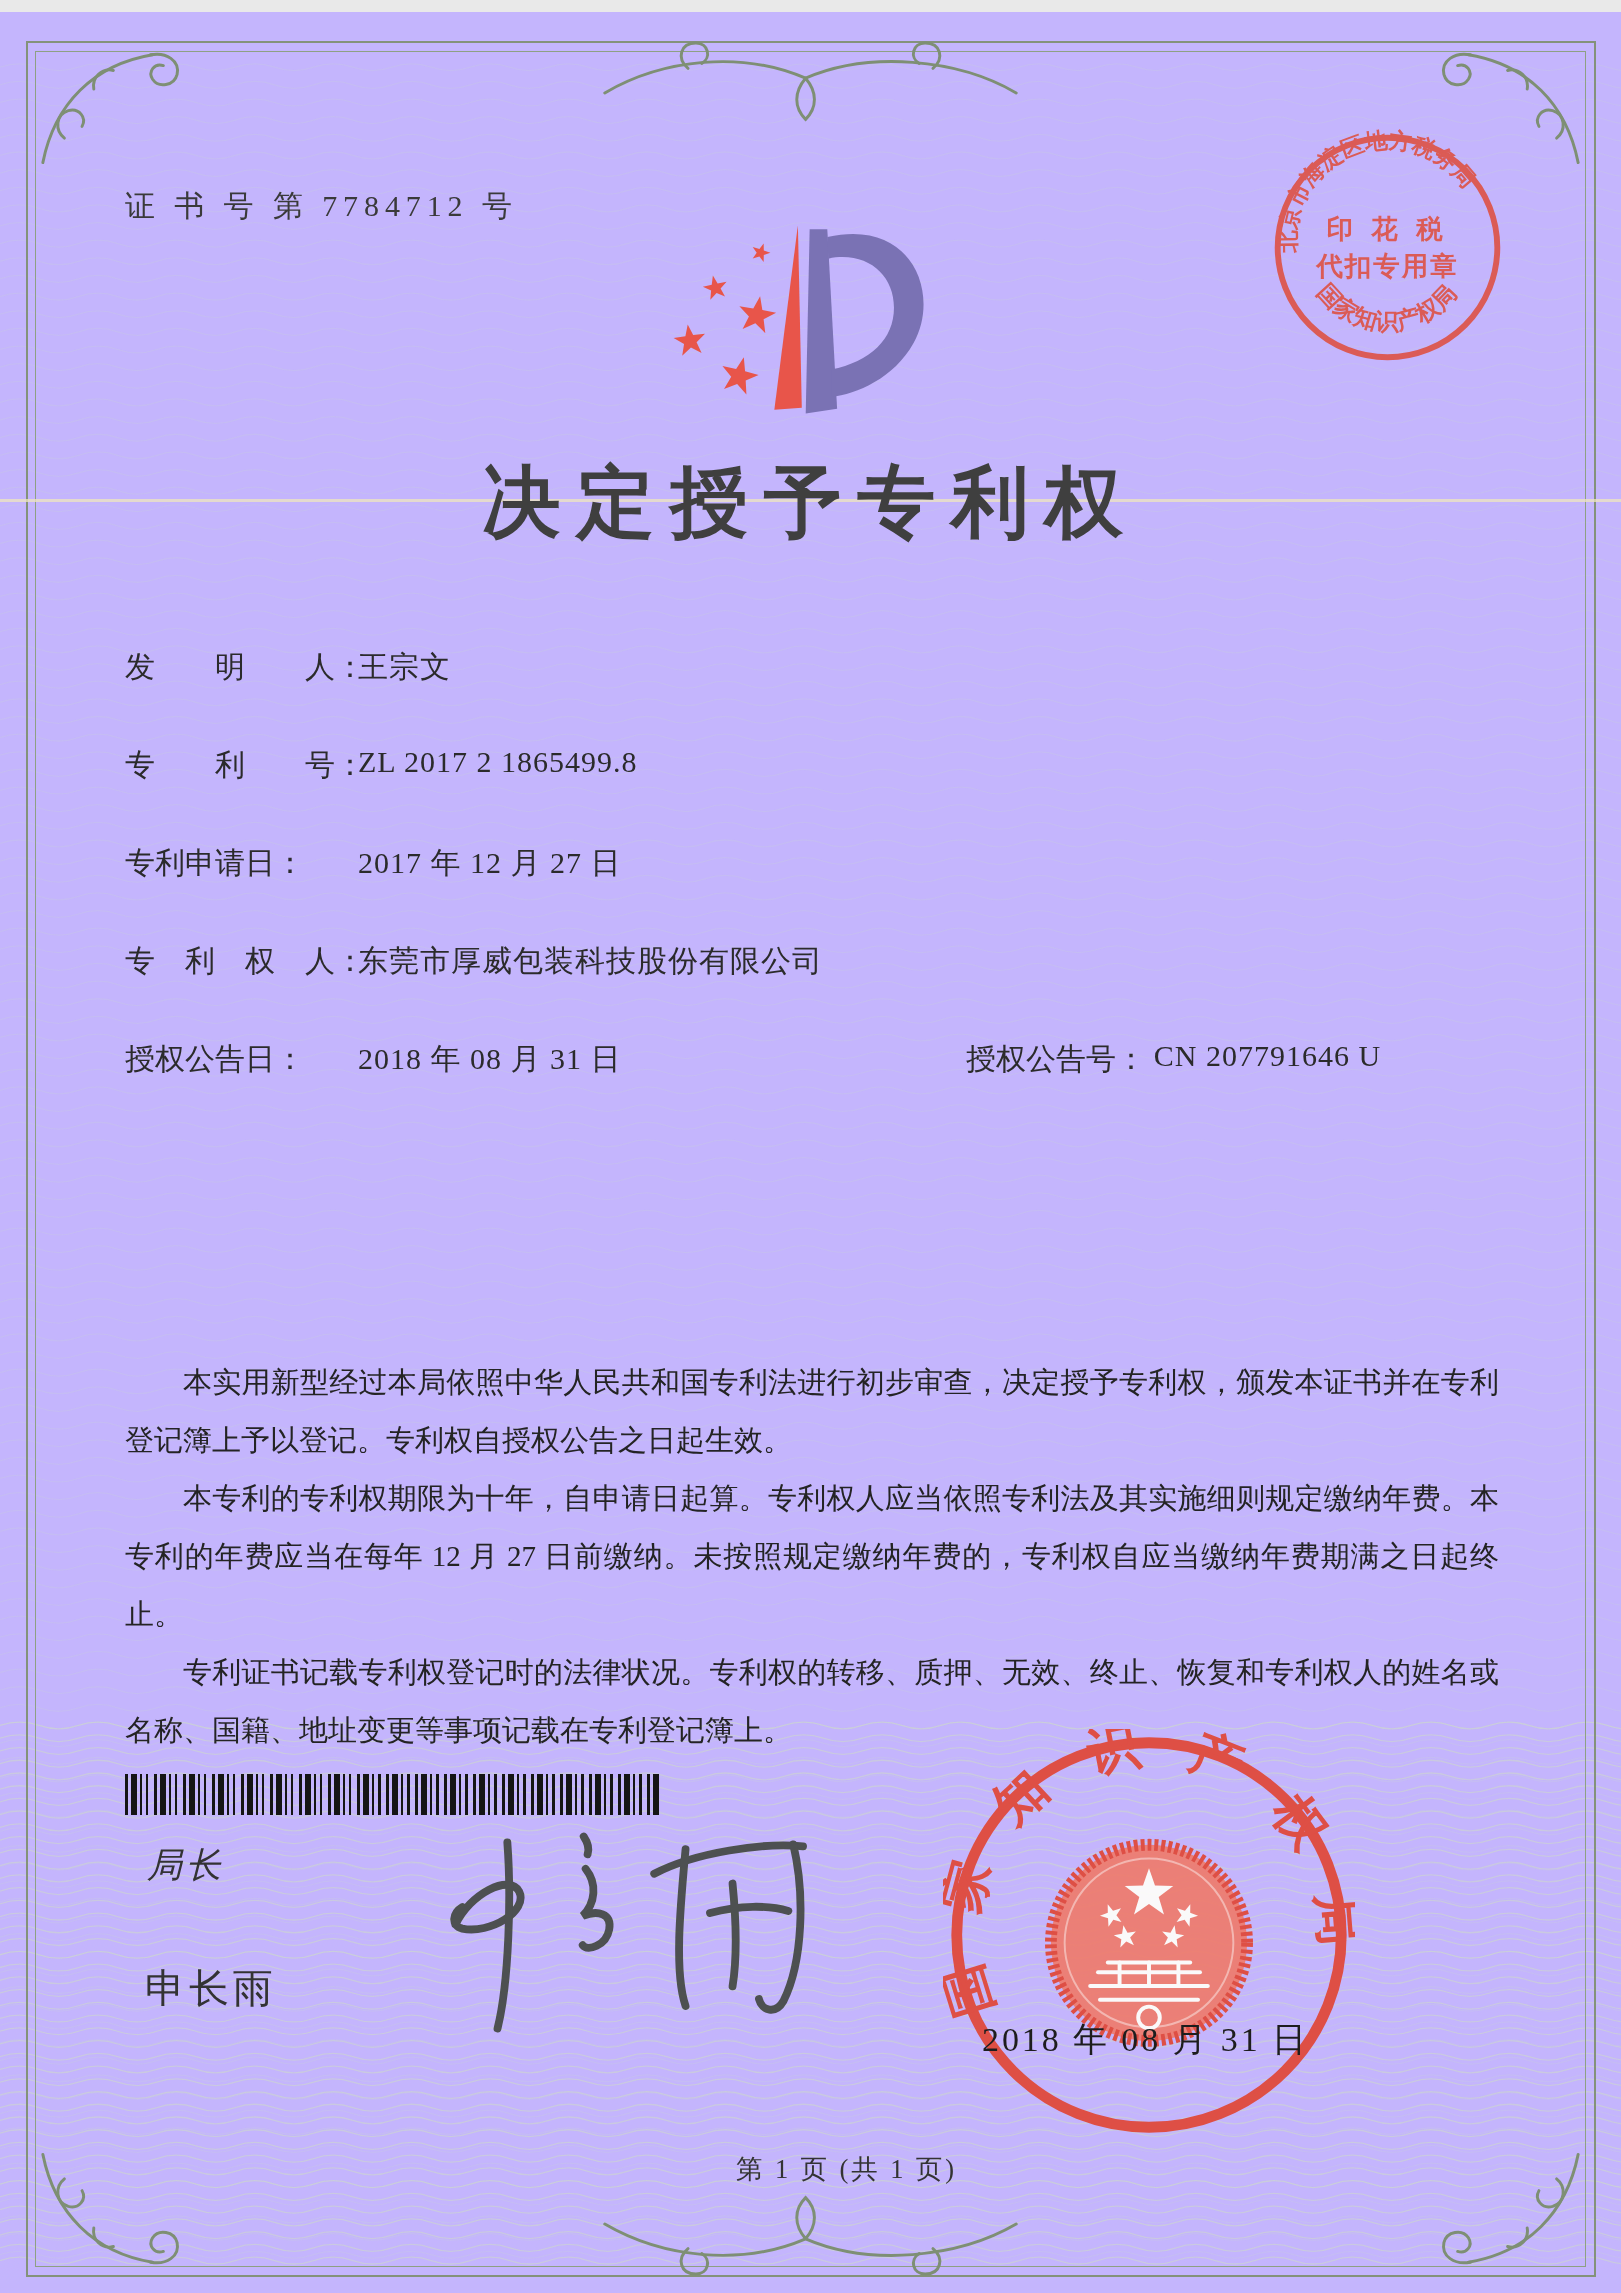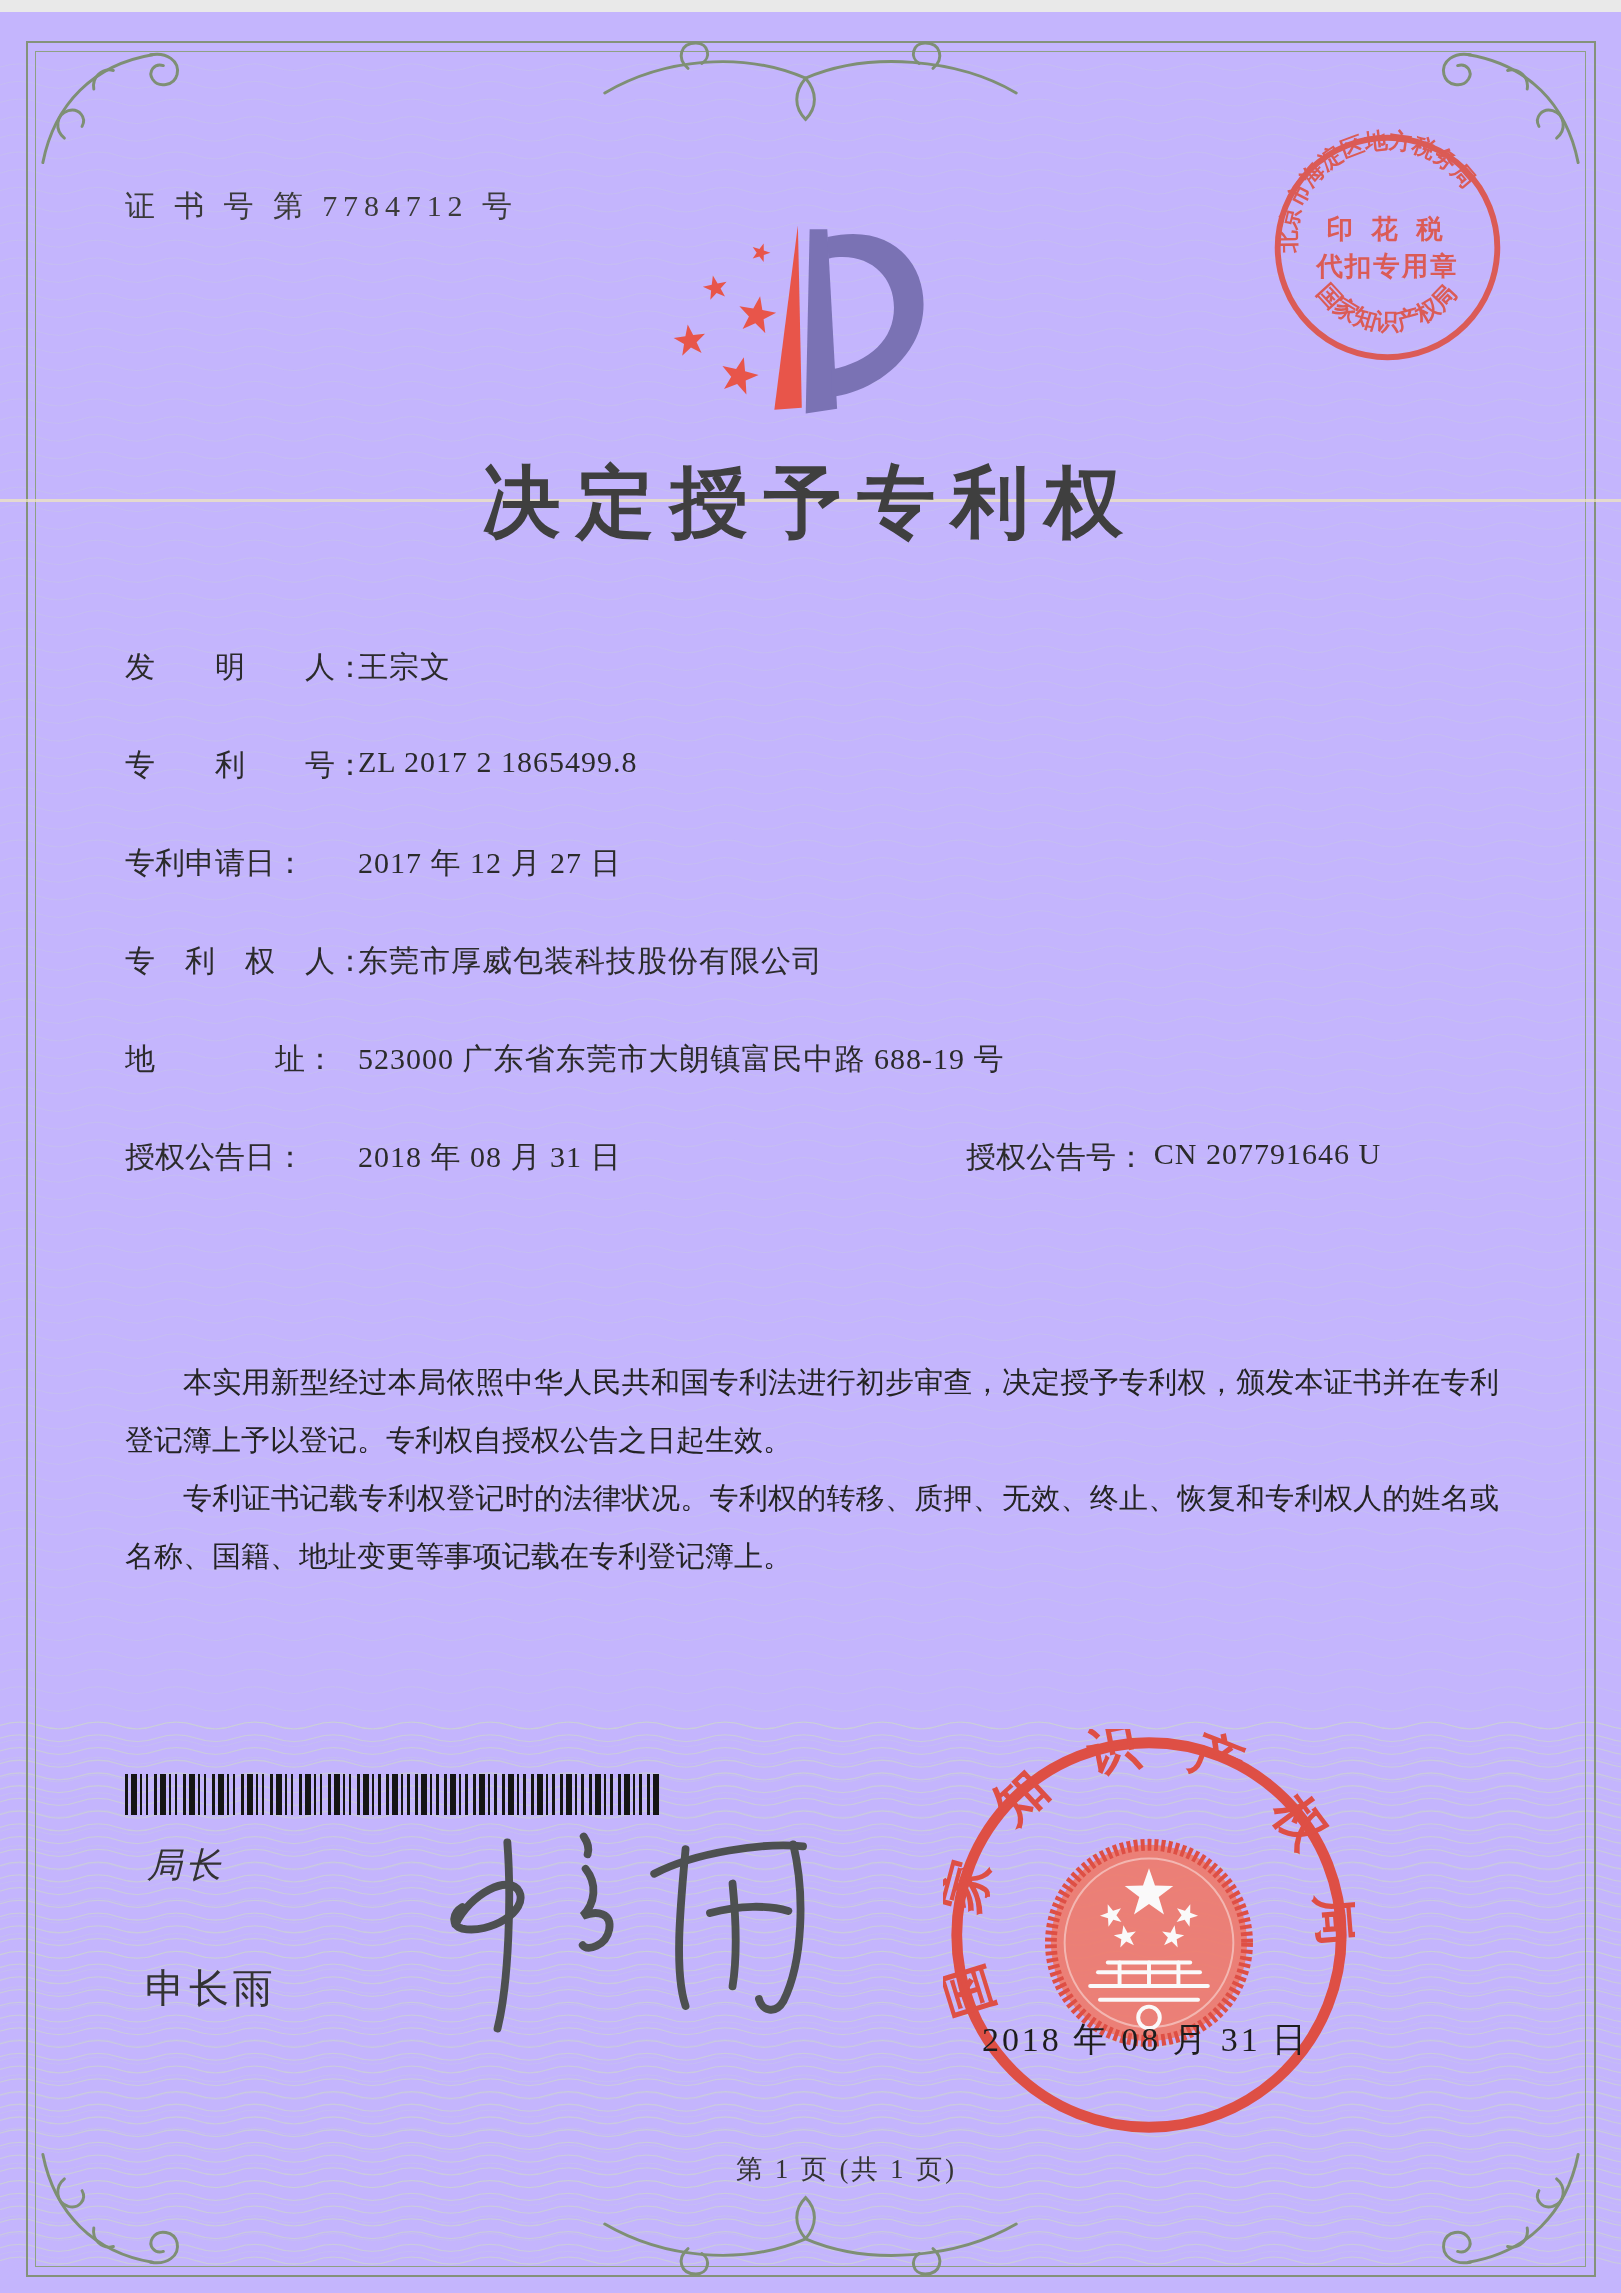--- a/index.html
+++ b/index.html
@@ -302,33 +302,31 @@
     </div>
     <div class="frow">
       <span class="flabel">专　　利　　号：</span><span class="fvalue">ZL 2017 2 1865499.8</span>
     </div>
     <div class="frow">
       <span class="flabel">专利申请日：</span><span class="fvalue">2017 年 12 月 27 日</span>
     </div>
     <div class="frow">
       <span class="flabel">专　利　权　人：</span><span class="fvalue">东莞市厚威包装科技股份有限公司</span>
     </div>
-    <div class="frow">
-      <span class="flabel">地　　　　址：</span><span class="fvalue">523000 广东省东莞市大朗镇富民中路 688-19 号</span>
-    </div>
     <div class="frow frow-grant">
       <span class="flabel">授权公告日：</span><span class="fvalue">2018 年 08 月 31 日</span>
       <span class="grant-right">
         <span class="flabel" style="width:auto;margin-right:7.8px">授权公告号：</span><span class="fvalue">CN 207791646 U</span>
       </span>
     </div>
   </div>
 
   <div class="paras">
     <p>本实用新型经过本局依照中华人民共和国专利法进行初步审查，决定授予专利权，颁发本证书并在专利登记簿上予以登记。专利权自授权公告之日起生效。</p>
+    <p>本专利的专利权期限为十年，自申请日起算。专利权人应当依照专利法及其实施细则规定缴纳年费。本专利的年费应当在每年 12 月 27 日前缴纳。未按照规定缴纳年费的，专利权自应当缴纳年费期满之日起终止。</p>
     <p>专利证书记载专利权登记时的法律状况。专利权的转移、质押、无效、终止、恢复和专利权人的姓名或名称、国籍、地址变更等事项记载在专利登记簿上。</p>
   </div>
 
   <div class="barcode"></div>
 
   <div class="signer-title">局长</div>
   <div class="signer-name">申长雨</div>
 
   <svg class="signature" width="470" height="235" viewBox="0 0 480 240">
     <g fill="none" stroke="#41463f" stroke-width="8" stroke-linecap="round" opacity="0.9">

